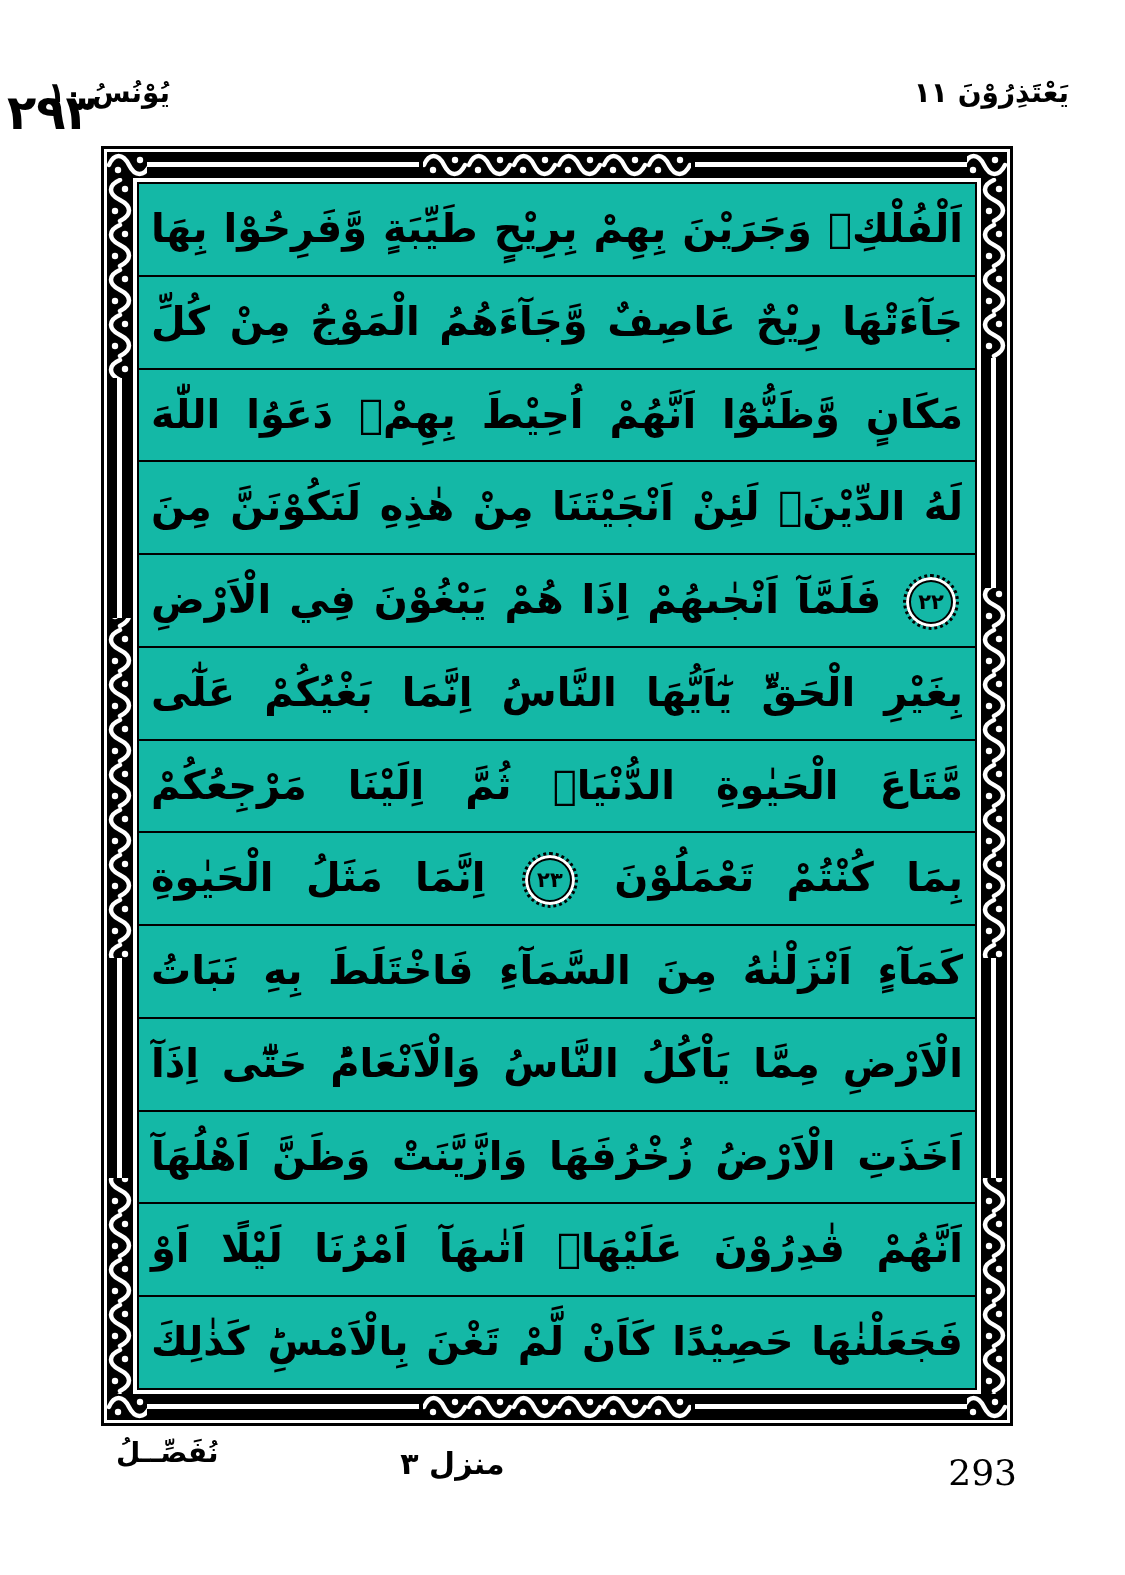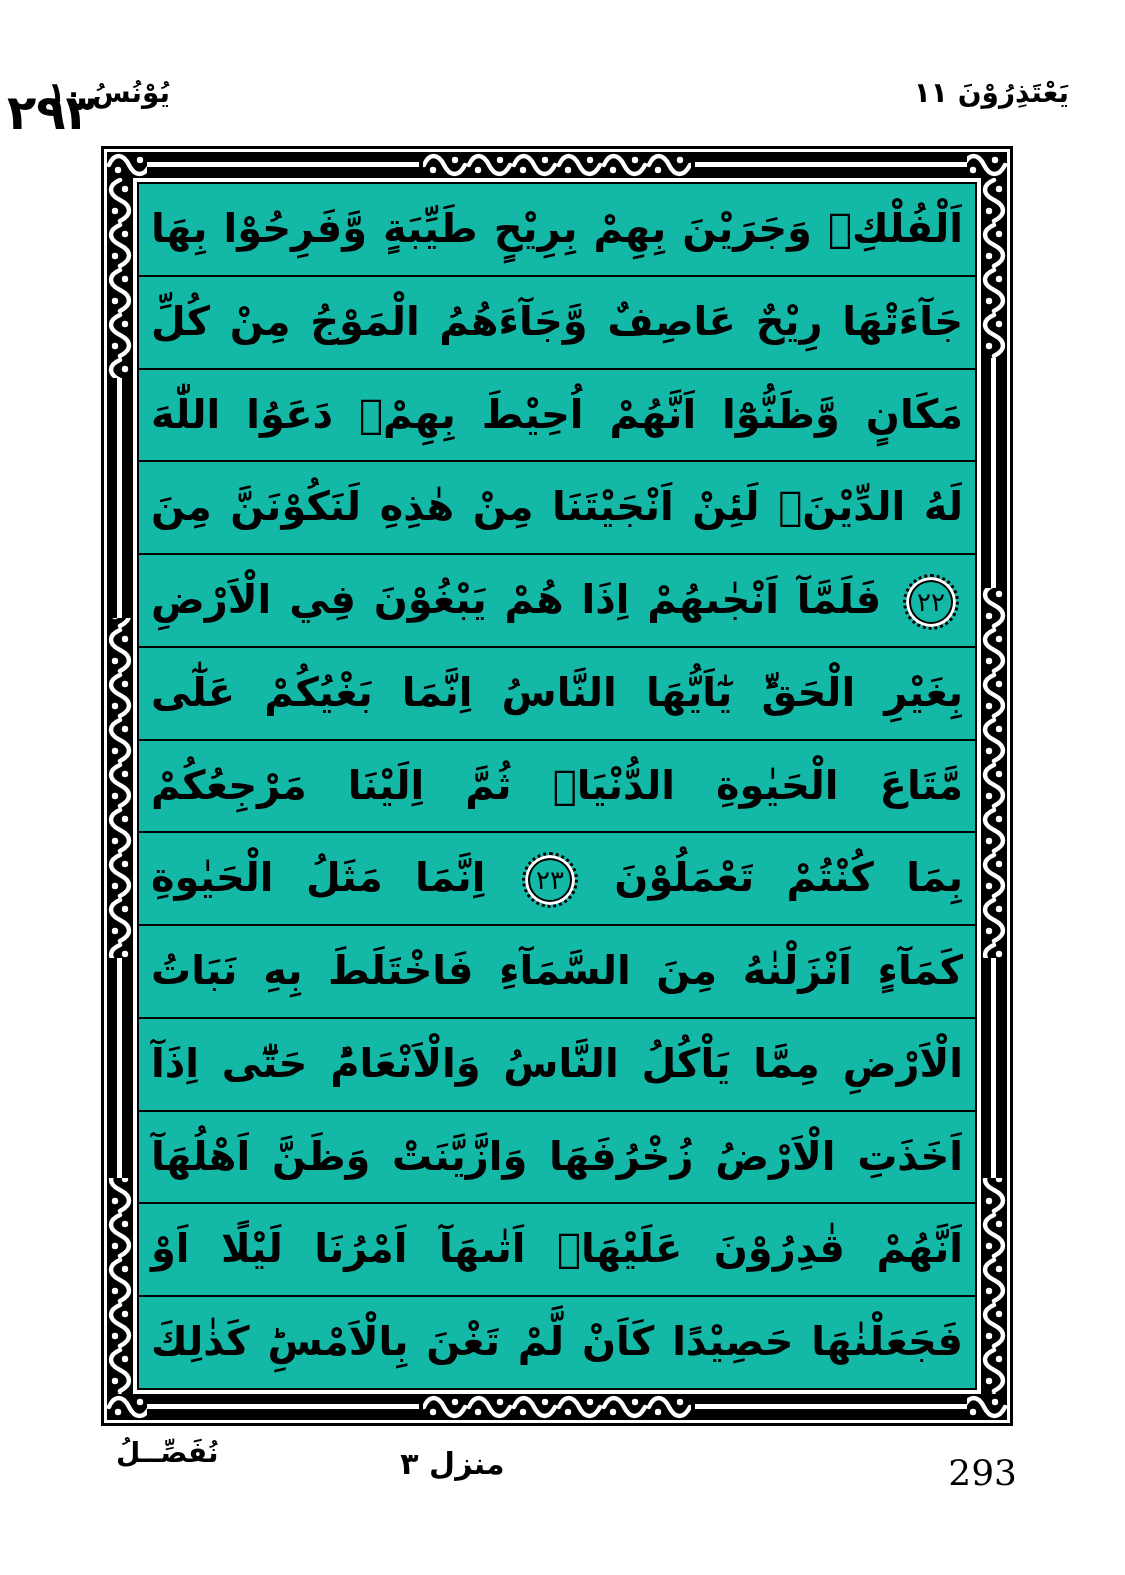--- a/index.html
+++ b/index.html
@@ -36,21 +36,21 @@
   }
   .qline:last-child{border-bottom:none;}
   .qtext{display:inline;}
   .medallion{
     display:inline-flex; align-items:center; justify-content:center;
     width:50px; height:50px; border-radius:50%;
     border:3px dotted #000;
     box-shadow: inset 0 0 0 3px #fff, inset 0 0 0 5px #000;
     vertical-align:middle; margin:0 4px; line-height:normal;
   }
-  .medallion .mnum{font-size:26px; font-weight:normal; line-height:1; direction:rtl;}
+  .medallion .mnum{font-size:21px; font-weight:bold; line-height:1; direction:rtl;}
   
   .catchword{position:absolute; left:116px; top:1436px; font-size:28px; font-weight:bold; direction:rtl;}
   .manzil{position:absolute; left:0; width:905px; top:1446px; text-align:center; font-size:30px; font-weight:bold; direction:rtl;}
   .pageno{position:absolute; right:108px; top:1452px; font-size:36px; font-family:"DejaVu Serif", serif;}
 </style>
 </head>
 <body>
 
 <div class="page">
 

